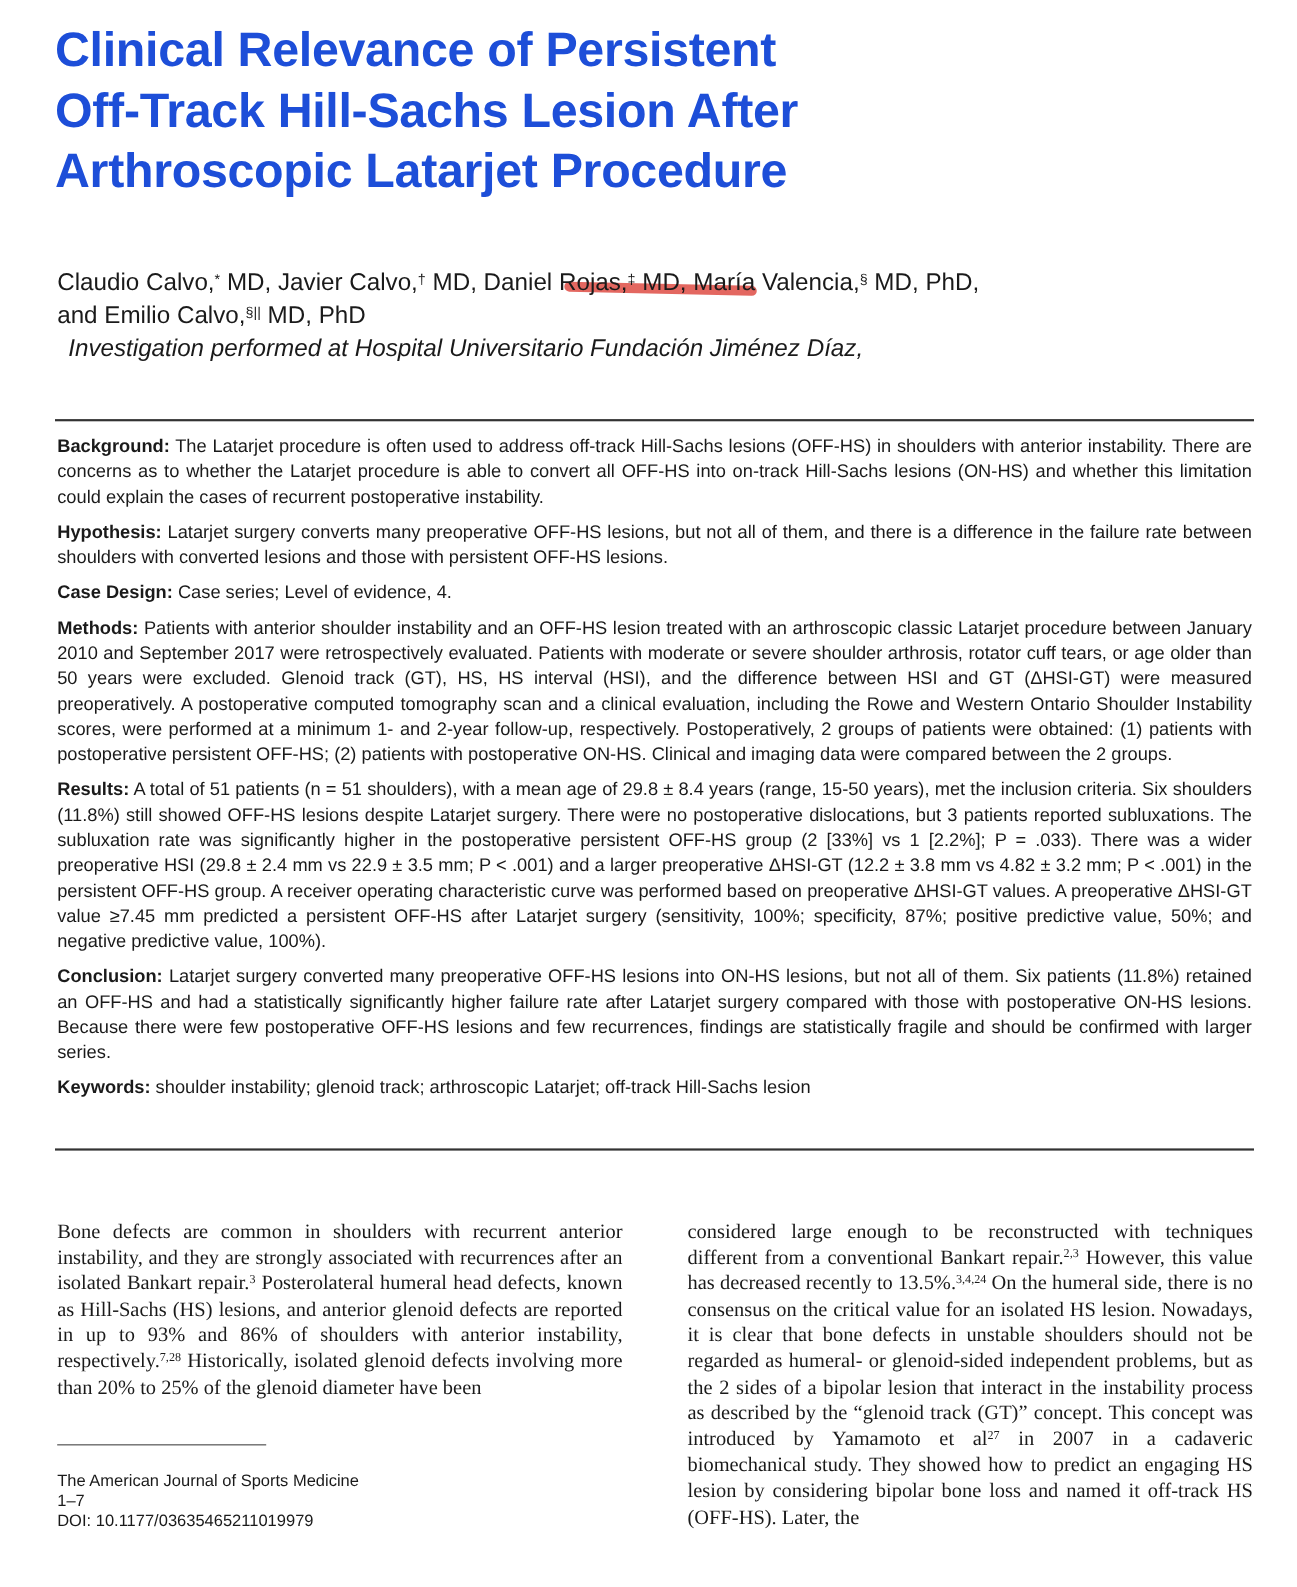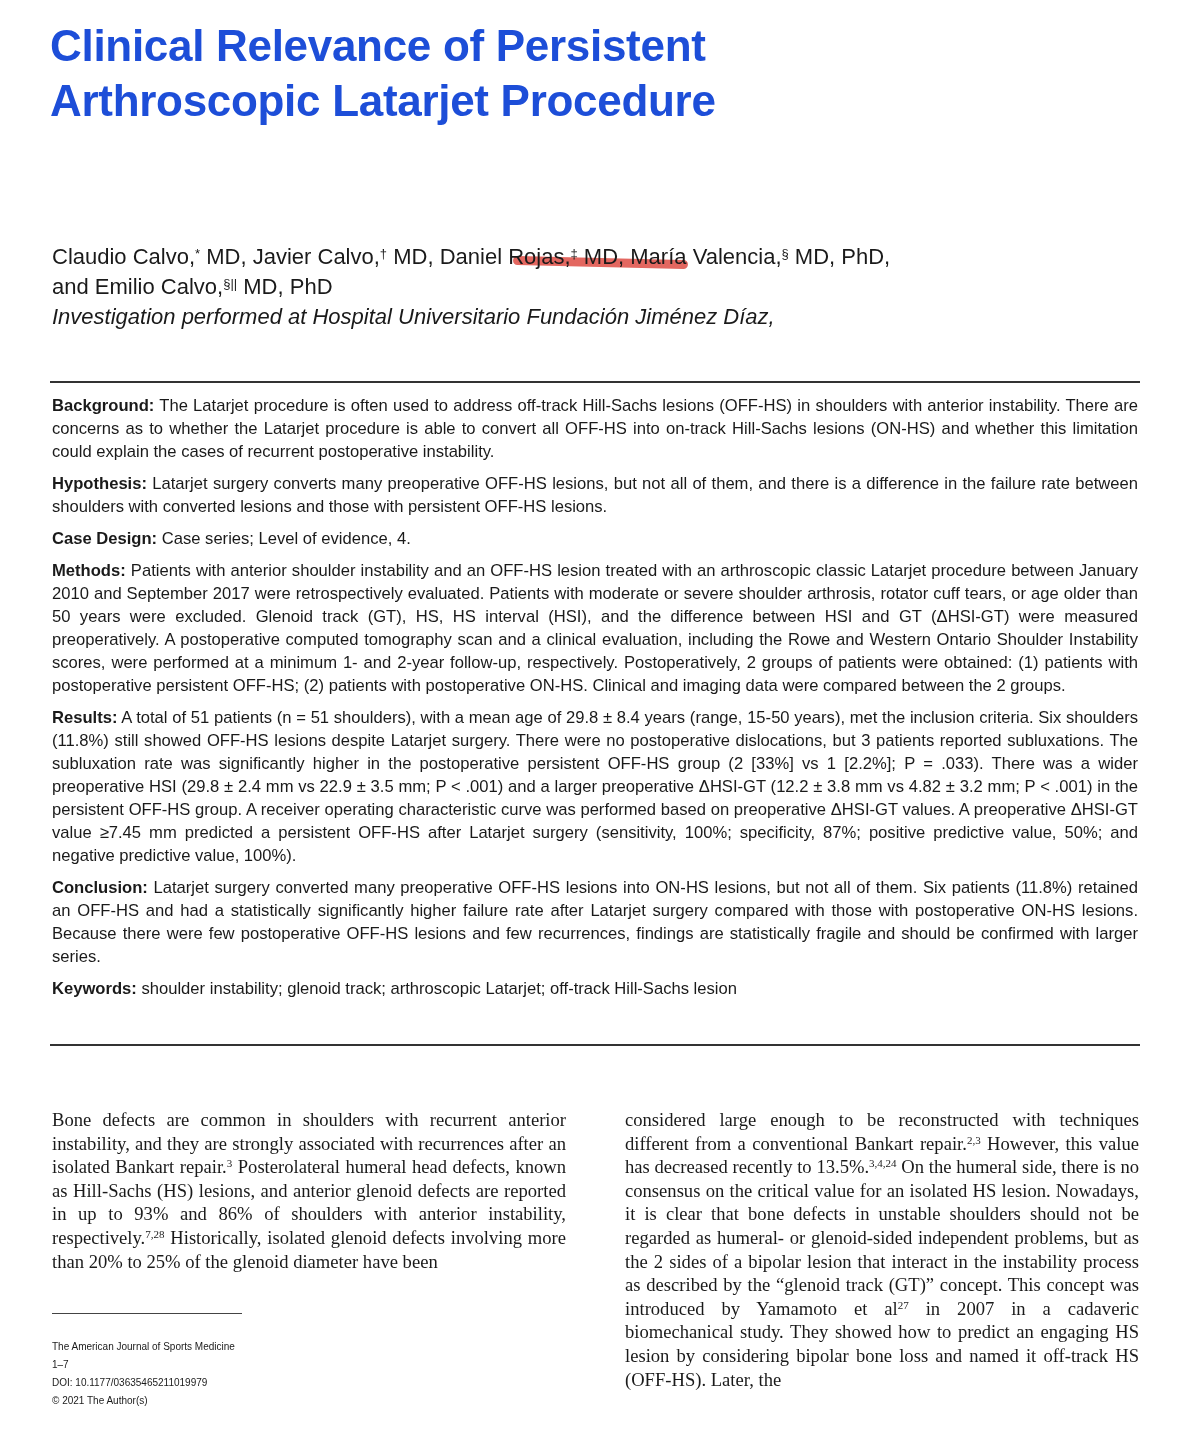--- a/index.html
+++ b/index.html
@@ -8,21 +8,21 @@
     position: absolute; left: 50px; top: 18px; width: 900px;
     font-family: "Liberation Sans", sans-serif; font-weight: bold;
     font-size: 44px; line-height: 55px; letter-spacing: -0.3px; color: #1d4ed8;
   }
   .title div { white-space: nowrap; }
   .authors {
     position: absolute; left: 52px; top: 242px; width: 1080px;
     font-family: "Liberation Sans", sans-serif; font-size: 22px; line-height: 30px; color: #1a1a1a;
   }
   .authors sup { font-size: 13px; vertical-align: top; position: relative; top: -3px; }
-  .affil { font-style: italic; }
+  .affil { font-style: italic; margin-left: 10px; }
   .highlight-mark {
     position: absolute; left: 513px; top: 258px; width: 175px; height: 9px;
     background: #e0564f; border-radius: 5px; transform: rotate(1.3deg); opacity: 0.9;
   }
   .rule { position: absolute; left: 50px; width: 1090px; height: 1.5px; background: #333; }
   .abstract {
     position: absolute; left: 52px; top: 394px; width: 1088px;
     font-family: "Liberation Sans", sans-serif; font-size: 16.6px; line-height: 23px; color: #1a1a1a;
     text-align: justify;
   }
@@ -32,29 +32,30 @@
     position: absolute; top: 1108px; width: 514px;
     font-family: "Liberation Serif", serif; font-size: 18.6px; line-height: 23.6px; color: #1a1a1a;
     text-align: justify;
   }
   .col sup { font-size: 11px; vertical-align: top; position: relative; top: -3px; }
   .col-left { left: 52px; }
   .col-right { left: 625px; }
   .footnote-rule { position: absolute; left: 52px; top: 1313px; width: 190px; height: 1.2px; background: #444; }
   .journal-info {
     position: absolute; left: 52px; top: 1338px; width: 400px;
-    font-family: "Liberation Sans", sans-serif; font-size: 10px; line-height: 18px; color: #1a1a1a;
+    font-family: "Liberation Sans", sans-serif; font-size: 15px; line-height: 18px; color: #1a1a1a;
   }
   .journal-info div { white-space: nowrap; }
 </style>
 </head>
 <body>
 
 <div class="title">
   <div>Clinical Relevance of Persistent</div>
+  <div>Off-Track Hill-Sachs Lesion After</div>
   <div>Arthroscopic Latarjet Procedure</div>
 </div>
 
 <div class="highlight-mark" style="background: rgb(224, 86, 79);"></div>
 
 <div class="authors">
   <div>
     <span>Claudio Calvo,</span><sup>*</sup><span> MD, </span>
     <span>Javier Calvo,</span><sup>†</sup><span> MD, </span>
     <span>Daniel Rojas,</span><sup>‡</sup><span> MD, </span>
@@ -83,18 +84,17 @@
 <div class="col col-left">
   <span>Bone defects are common in shoulders with recurrent anterior instability, and they are strongly associated with recurrences after an isolated Bankart repair.</span><sup>3</sup><span> Posterolateral humeral head defects, known as Hill-Sachs (HS) lesions, and anterior glenoid defects are reported in up to 93% and 86% of shoulders with anterior instability, respectively.</span><sup>7,28</sup><span> Historically, isolated glenoid defects involving more than 20% to 25% of the glenoid diameter have been</span>
 </div>
 
 <div class="footnote-rule"></div>
 
 <div class="journal-info">
   <div>The American Journal of Sports Medicine</div>
   <div>1–7</div>
   <div>DOI: 10.1177/03635465211019979</div>
-  <div>© 2021 The Author(s)</div>
 </div>
 
 <div class="col col-right">
   <span>considered large enough to be reconstructed with techniques different from a conventional Bankart repair.</span><sup>2,3</sup><span> However, this value has decreased recently to 13.5%.</span><sup>3,4,24</sup><span> On the humeral side, there is no consensus on the critical value for an isolated HS lesion. Nowadays, it is clear that bone defects in unstable shoulders should not be regarded as humeral- or glenoid-sided independent problems, but as the 2 sides of a bipolar lesion that interact in the instability process as described by the “glenoid track (GT)” concept. This concept was introduced by Yamamoto et al</span><sup>27</sup><span> in 2007 in a cadaveric biomechanical study. They showed how to predict an engaging HS lesion by considering bipolar bone loss and named it off-track HS (OFF-HS). Later, the</span>
 </div>
 
 </body></html>

